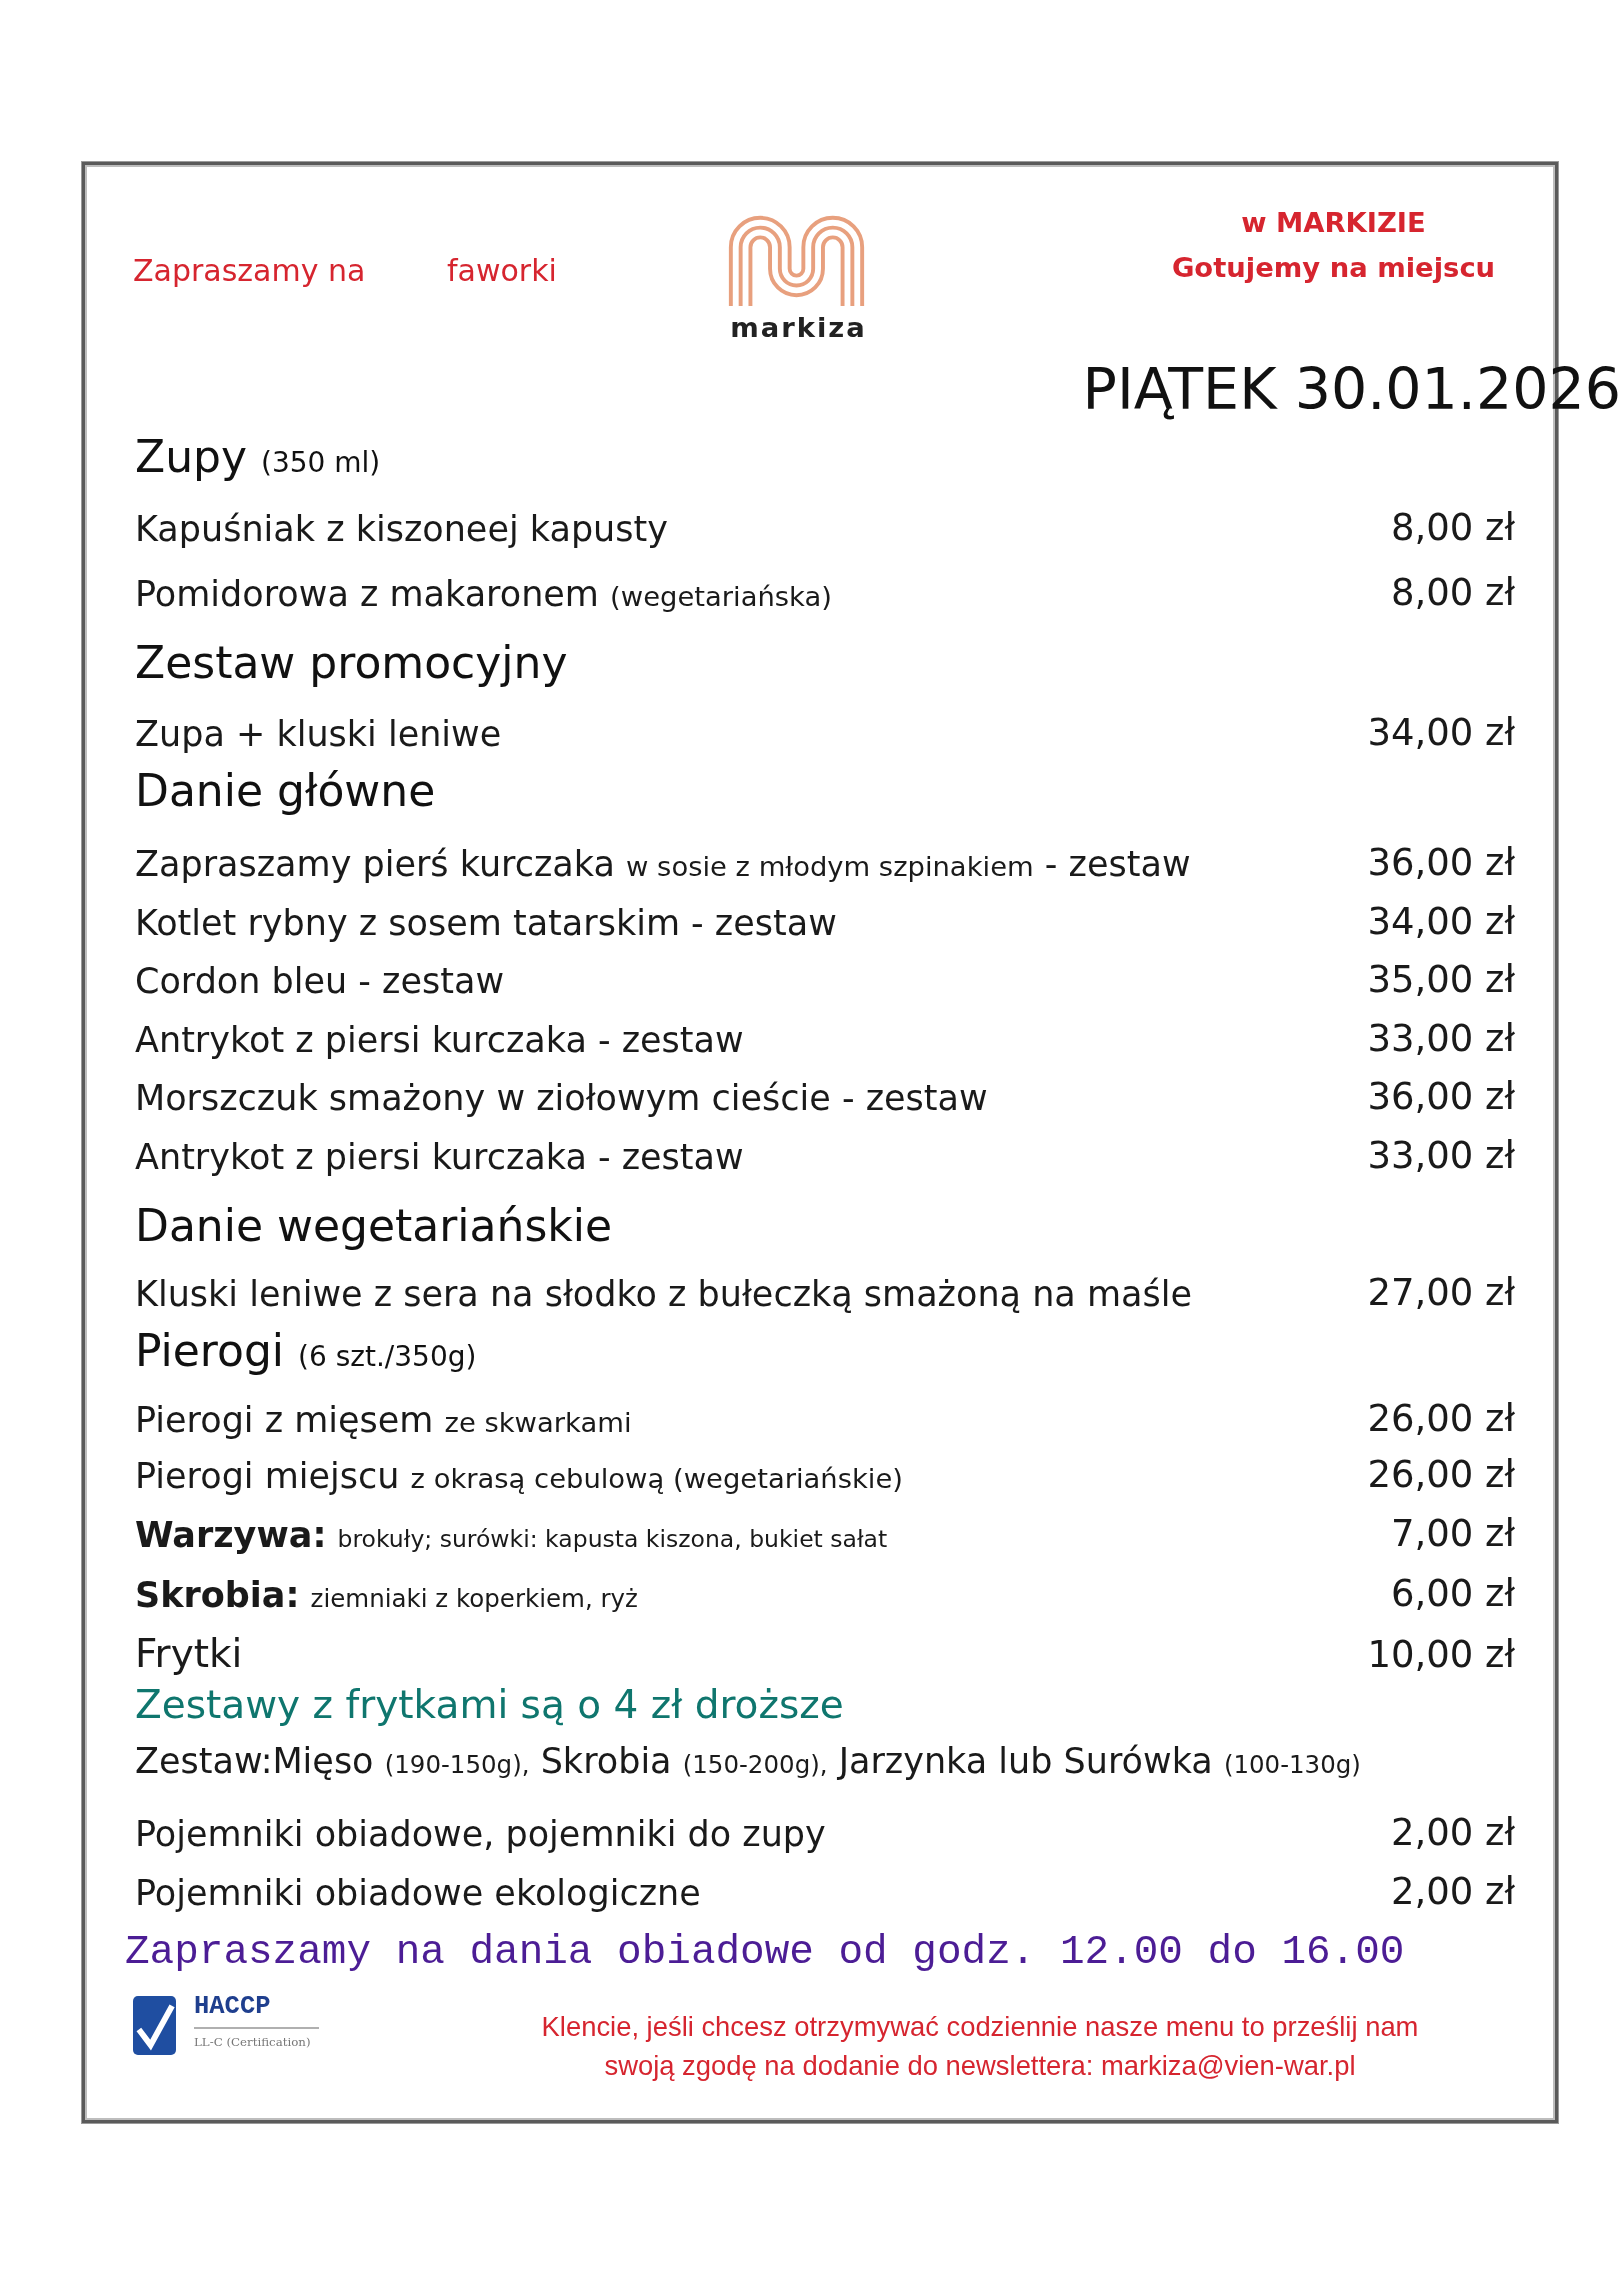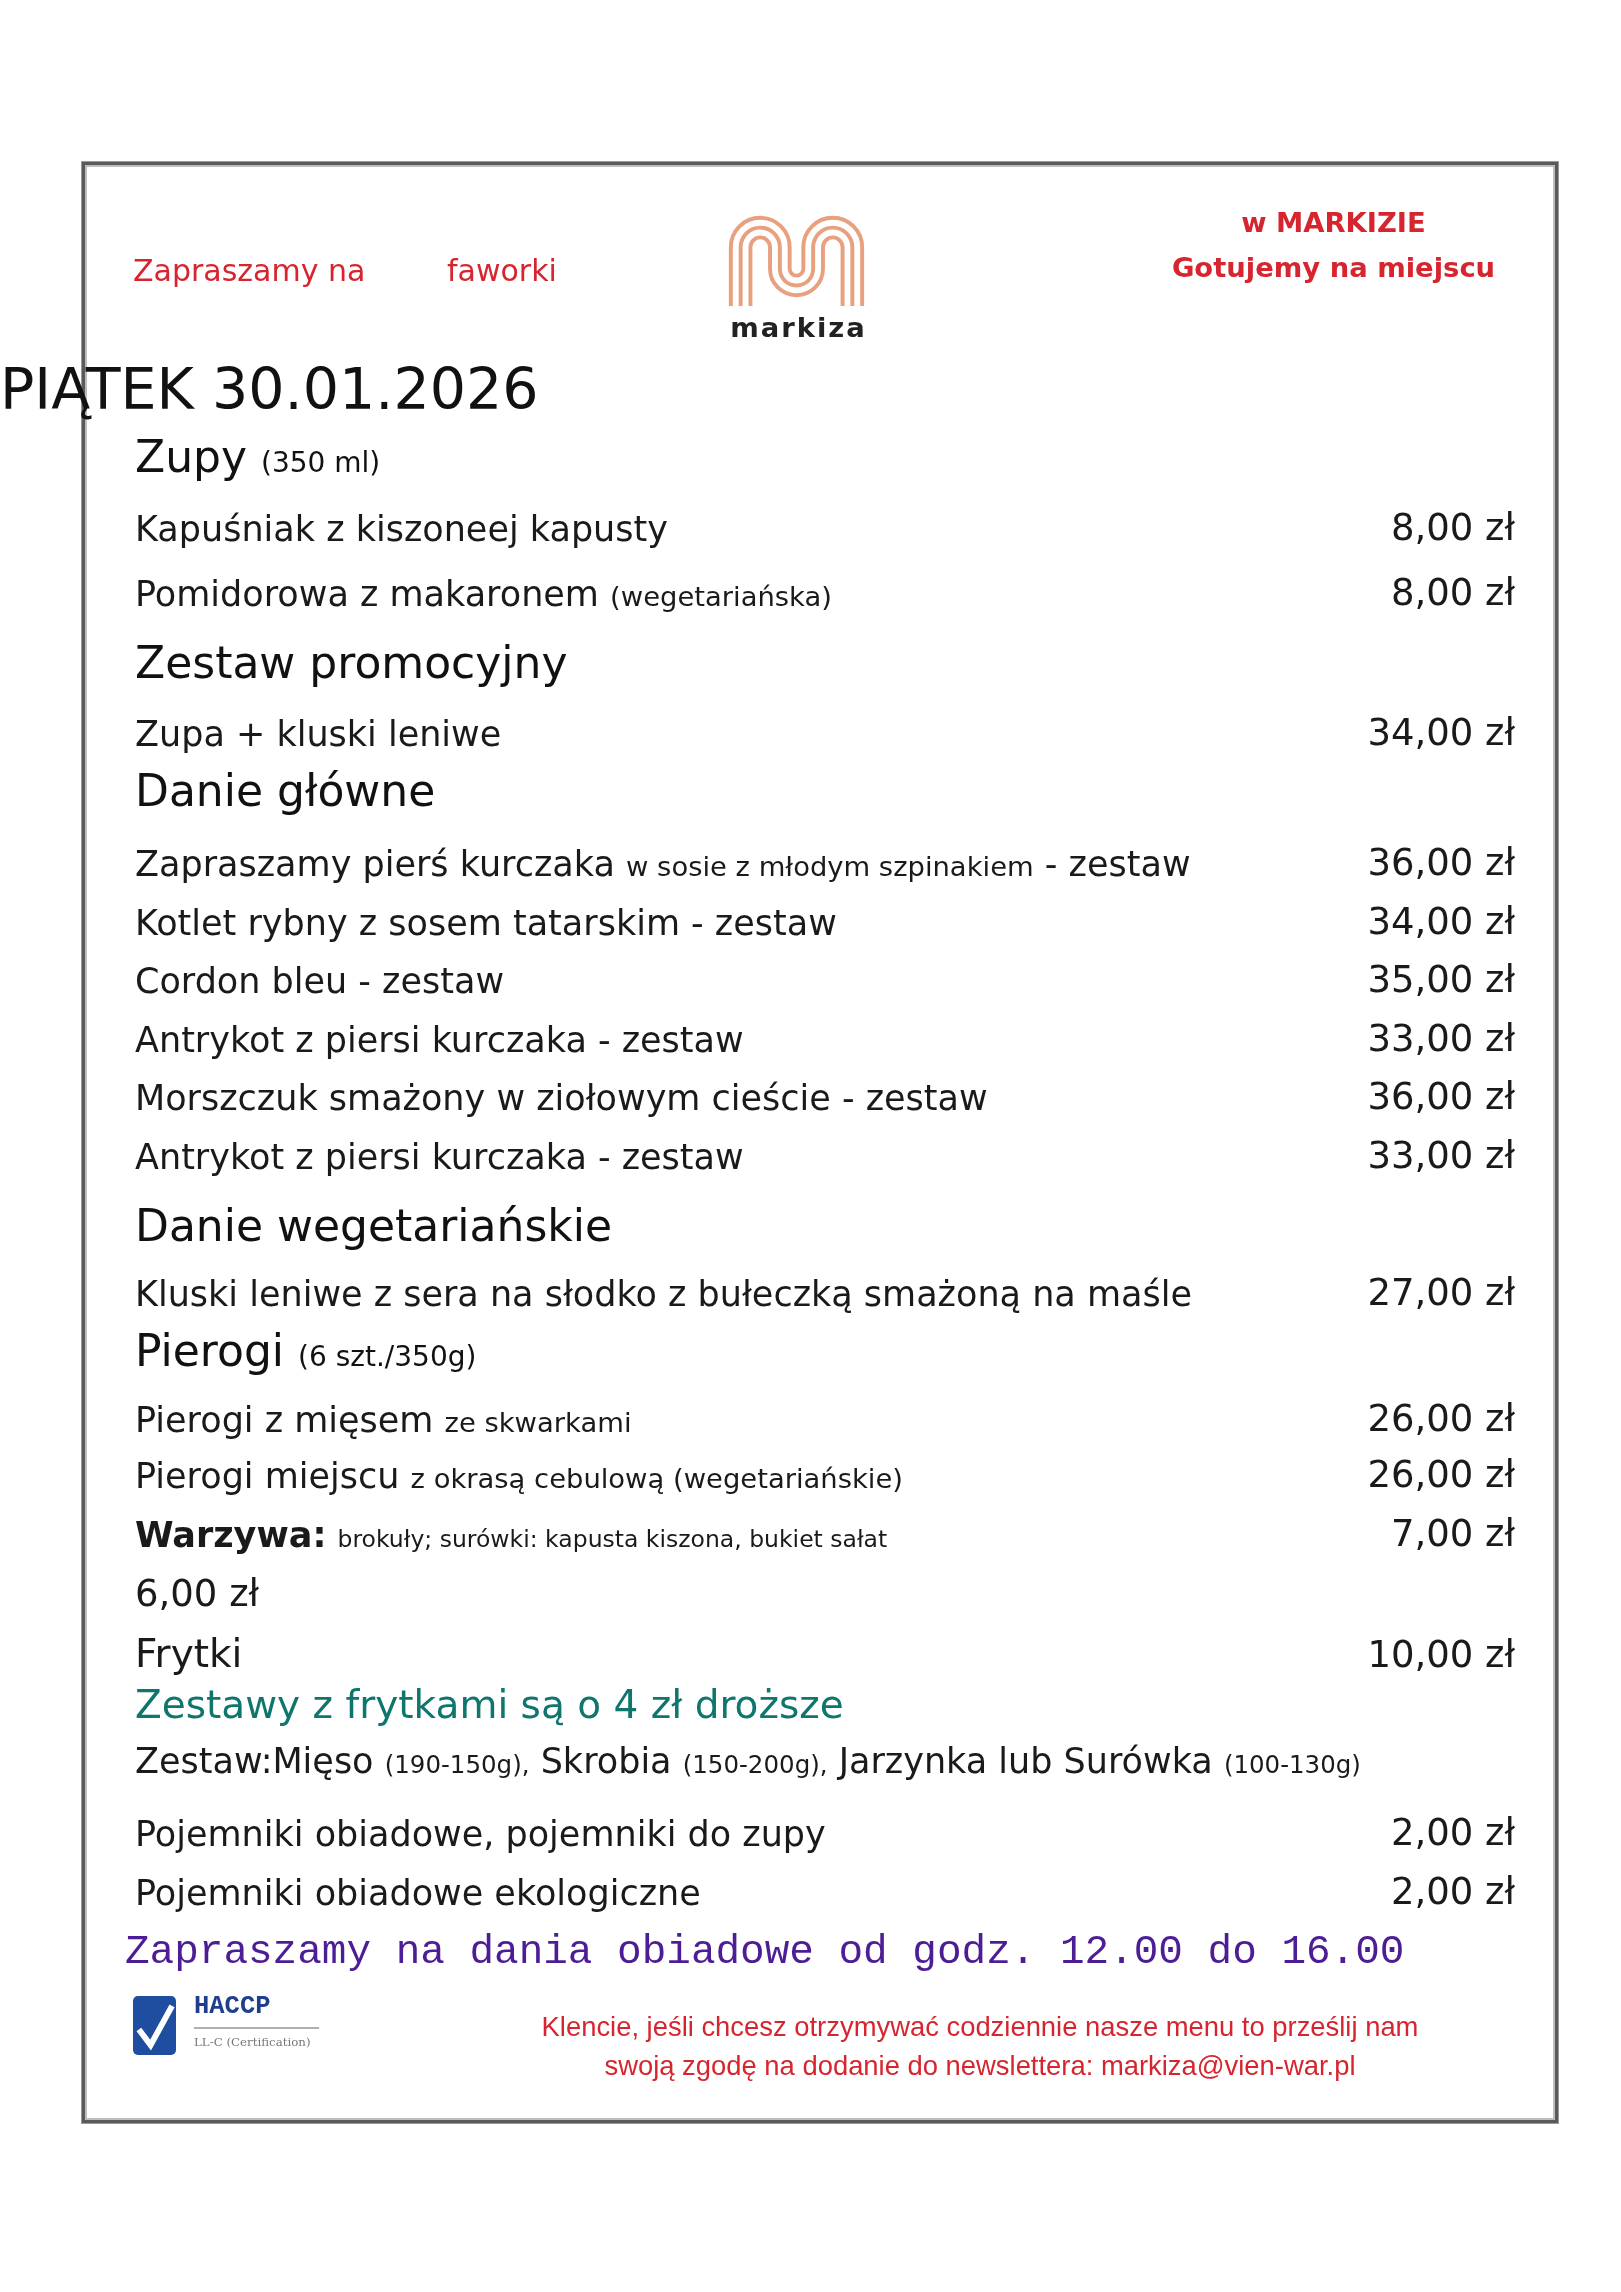--- a/index.html
+++ b/index.html
@@ -7,21 +7,21 @@
          font-family: "DejaVu Sans", sans-serif; color: #1a1a1a; }
   .frame { position: absolute; left: 82px; top: 162px; width: 1476px; height: 1961px;
            border: 3.9px solid #5a5a5a; box-shadow: inset 0 0 0 2px #bdbdbd, 0 0 0 1px #9a9a9a; box-sizing: border-box; }
   .abs { position: absolute; white-space: nowrap; }
   .red { color: #d6252f; }
   .promo-left { left: 133px; top: 253px; font-size: 30px; }
   .promo-mid { left: 447px; top: 253px; font-size: 30px; }
   .promo-right { left: 1157px; top: 200px; width: 353px; text-align: center; font-size: 27.4px; font-weight: bold; line-height: 45px; }
   .logo { position: absolute; left: 723px; top: 208px; width: 147px; height: 98px; }
   .brand { left: 725px; top: 312px; width: 147px; text-align: center; font-size: 27.4px; font-weight: bold; letter-spacing: 2px; color: #222; }
-  .title { left: 0; width: 1621px; text-align: left; top: 356px; font-size: 57px; color: #111; letter-spacing: 0px; }
+  .title { left: 0; width: 1621px; text-align: right; top: 356px; font-size: 57px; color: #111; letter-spacing: 0px; }
 
   .h { position: absolute; left: 135px; font-size: 44px; color: #111; white-space: nowrap; }
   .h small { font-size: 28px; }
   .row { position: absolute; left: 135px; width: 1380px; height: 49px; display: flex; justify-content: space-between; align-items: flex-end; white-space: nowrap; }
   .row .name { font-size: 35px; color: #1a1a1a; }
   .row .name .sub { font-size: 27.4px; }
   .row .name b { font-weight: bold; }
   .row .price { font-size: 37px; color: #1a1a1a; }
   .note { position: absolute; left: 135px; font-size: 39px; color: #0f766e; white-space: nowrap; }
   .zestaw { position: absolute; left: 135px; font-size: 35px; white-space: nowrap; }
@@ -113,20 +113,21 @@
 <div class="row" style="top:1447px">
   <span class="name"><span>Pierogi miejscu</span> <span class="sub">z okrasą cebulową (wegetariańskie)</span></span>
   <span class="price">26,00 zł</span>
 </div>
 
 <div class="row" style="top:1506px">
   <span class="name"><b>Warzywa:</b> <span class="sub" style="font-size:23.5px">brokuły; surówki: kapusta kiszona, bukiet sałat</span></span>
   <span class="price">7,00 zł</span>
 </div>
 <div class="row" style="top:1566px">
+  <span class="name"><b>Skrobia:</b> <span class="sub" style="font-size:24.5px">ziemniaki z koperkiem, ryż</span></span>
   <span class="price">6,00 zł</span>
 </div>
 <div class="row" style="top:1627px">
   <span class="name" style="font-size:39px">Frytki</span>
   <span class="price">10,00 zł</span>
 </div>
 
 <div class="note" style="top:1682px">Zestawy z frytkami są o 4 zł droższe</div>
 <div class="zestaw" style="top:1741px">
   <span>Zestaw:</span><span>Mięso</span> <span class="g">(190-150g),</span> <span>Skrobia</span> <span class="g">(150-200g),</span> <span>Jarzynka lub Surówka</span> <span class="g">(100-130g)</span>

